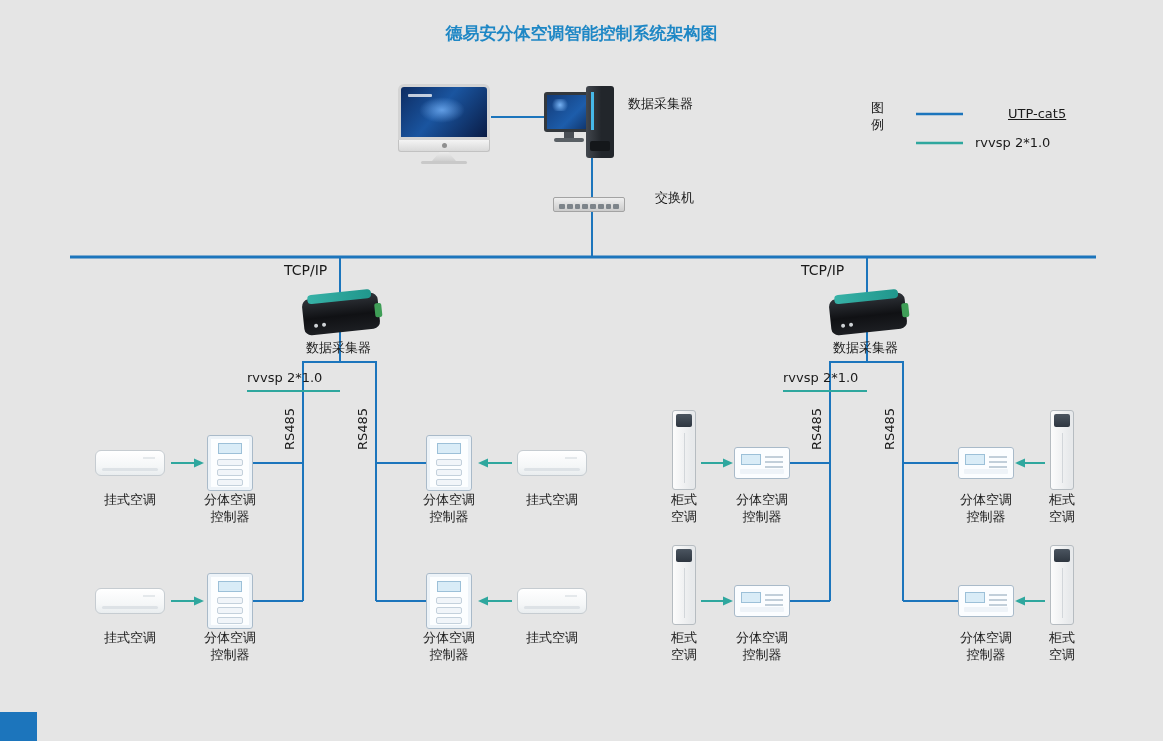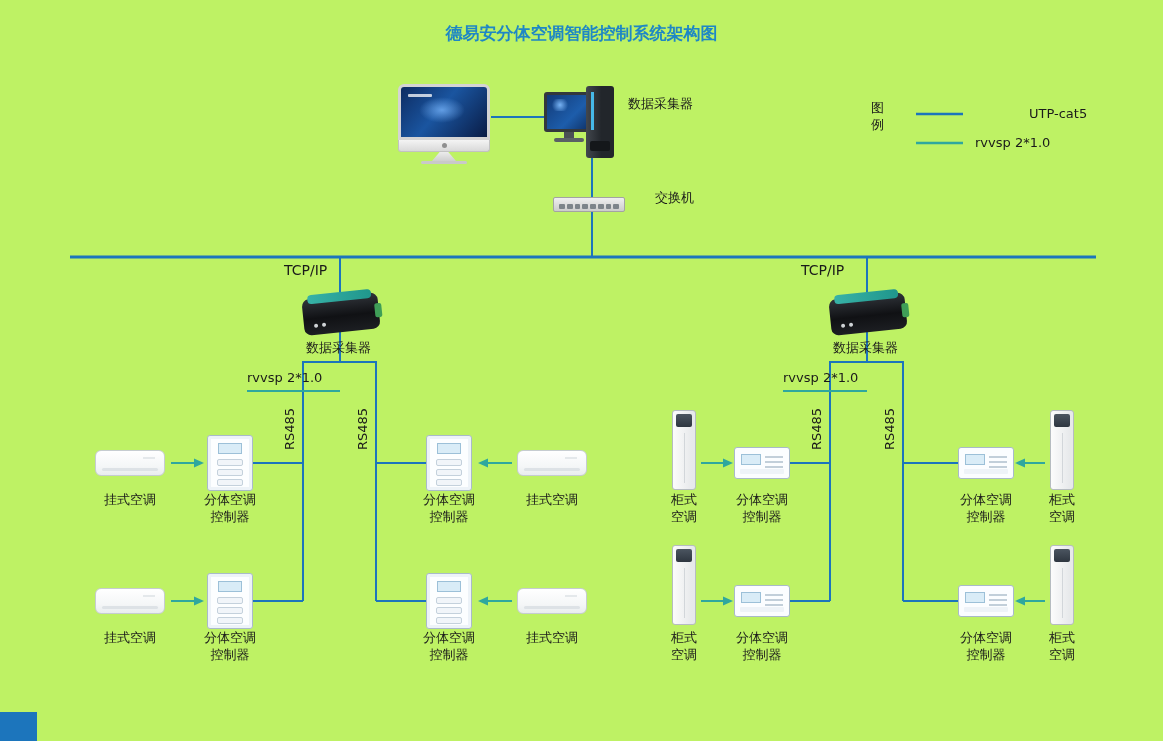--- a/index.html
+++ b/index.html
@@ -1,18 +1,18 @@
 <!DOCTYPE html>
 <html style="--utp: #1c75bc; --rvvsp: #2fa79e; --title: #1e87c5; --text: #1a1a1a;"><head>
 <meta charset="utf-8">
 <style>
   * { margin:0; padding:0; box-sizing:border-box; }
   html,body { background:#ffffff; }
   .canvas {
-    position:relative; width:1163px; height:741px; background:#bef264;
+    position:relative; width:1163px; height:741px; background:#e5e5e5;
     font-family:"DejaVu Sans", sans-serif; color:var(--text,#1a1a1a); overflow:hidden;
   }
   .wires { position:absolute; left:0; top:0; }
   .utp line { stroke:var(--utp,#1c75bc); stroke-width:2; }
   .utp line.trunk { stroke-width:3; }
   .rvvsp line { stroke:var(--rvvsp,#2fa79e); stroke-width:2; }
   .ah { fill:var(--rvvsp,#2fa79e); }
   .legend-lines .utp-l { stroke:var(--utp,#1c75bc); stroke-width:2.5; }
   .legend-lines .rvvsp-l { stroke:var(--rvvsp,#2fa79e); stroke-width:2.5; }
 
@@ -175,21 +175,21 @@
     <div class="pc-neck"></div>
     <div class="pc-foot"></div>
   </div>
   <div class="pc-tower" style="left:586px; top:86px;"></div>
   <div class="lbl" style="left:628px; top:96px;">数据采集器</div>
 
   <div class="lbl" style="left:871px; top:100px;">
     <span class="ln">图</span>
     <span class="ln">例</span>
   </div>
-  <div class="lbl" style="left:1029px; top:106px;">UTP-cat5</div>
+  <div class="lbl" style="left:1008px; top:106px;text-decoration:underline;">UTP-cat5</div>
   <div class="lbl" style="left:975px; top:135px;">rvvsp 2*1.0</div>
 
   <div class="switch" style="left:553px; top:197px;">
     <div class="switch-ports">
       <span></span>
         <span></span>
         <span></span>
         <span></span>
         <span></span>
         <span></span>

